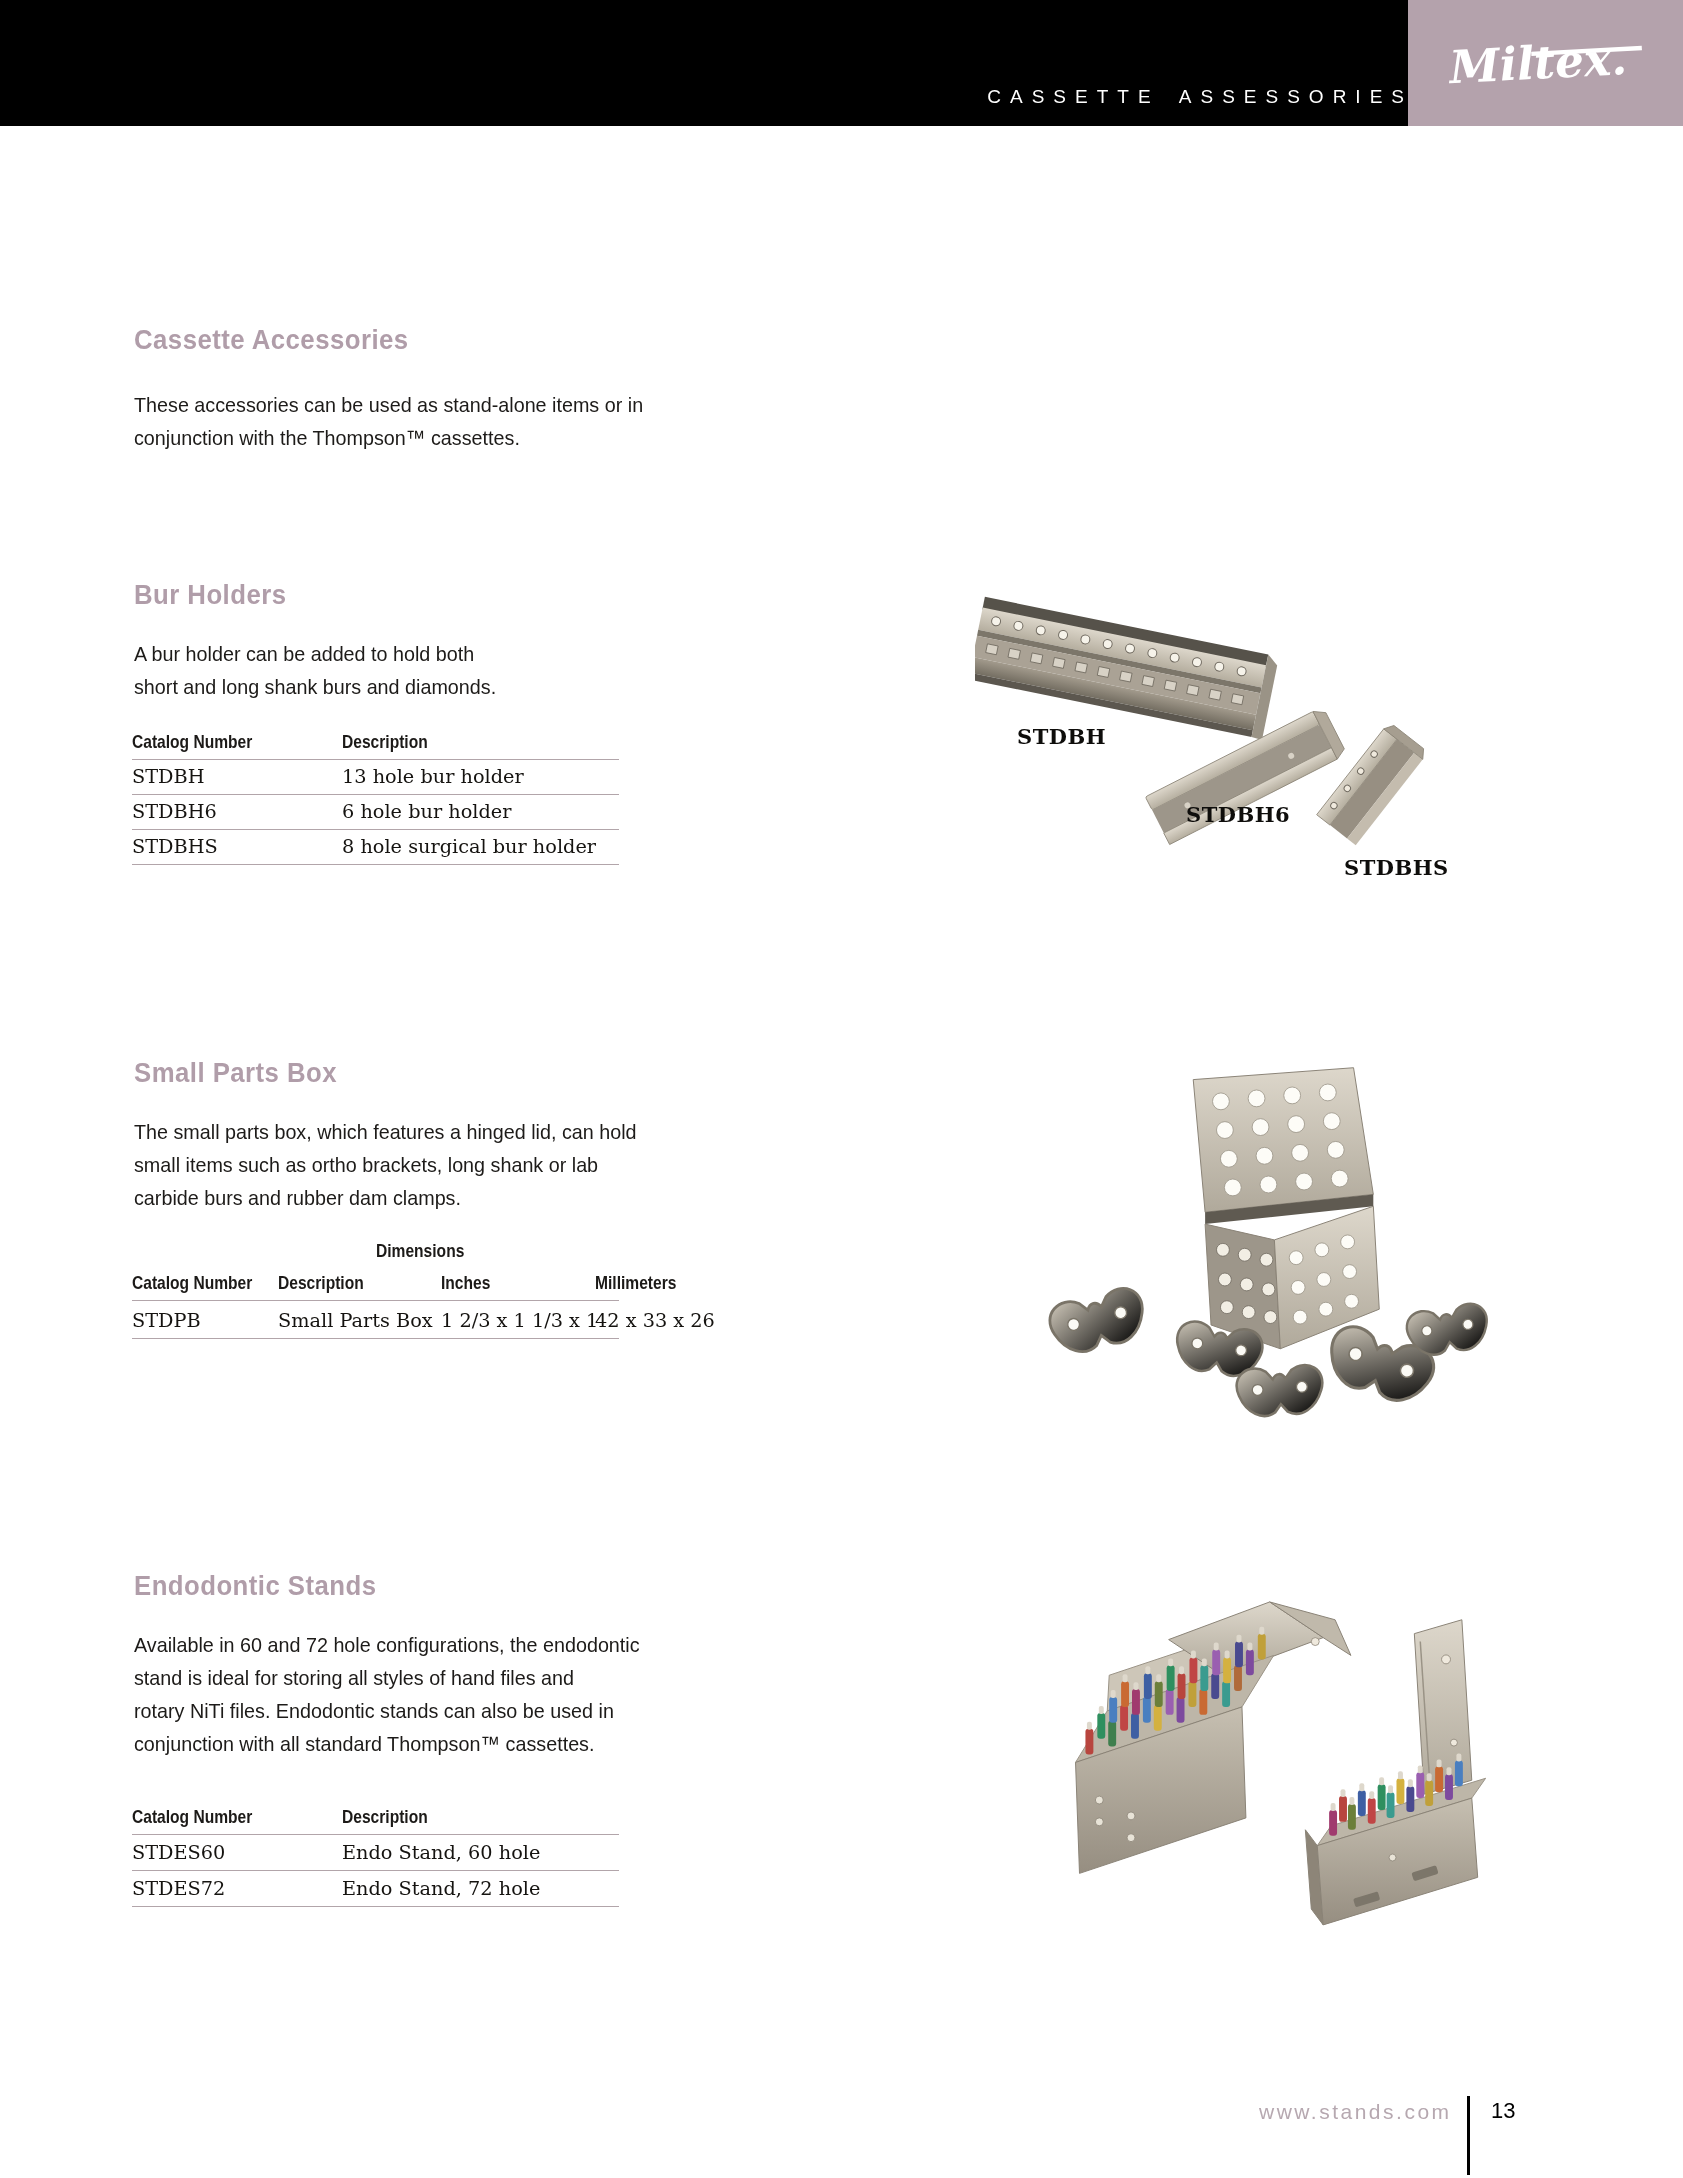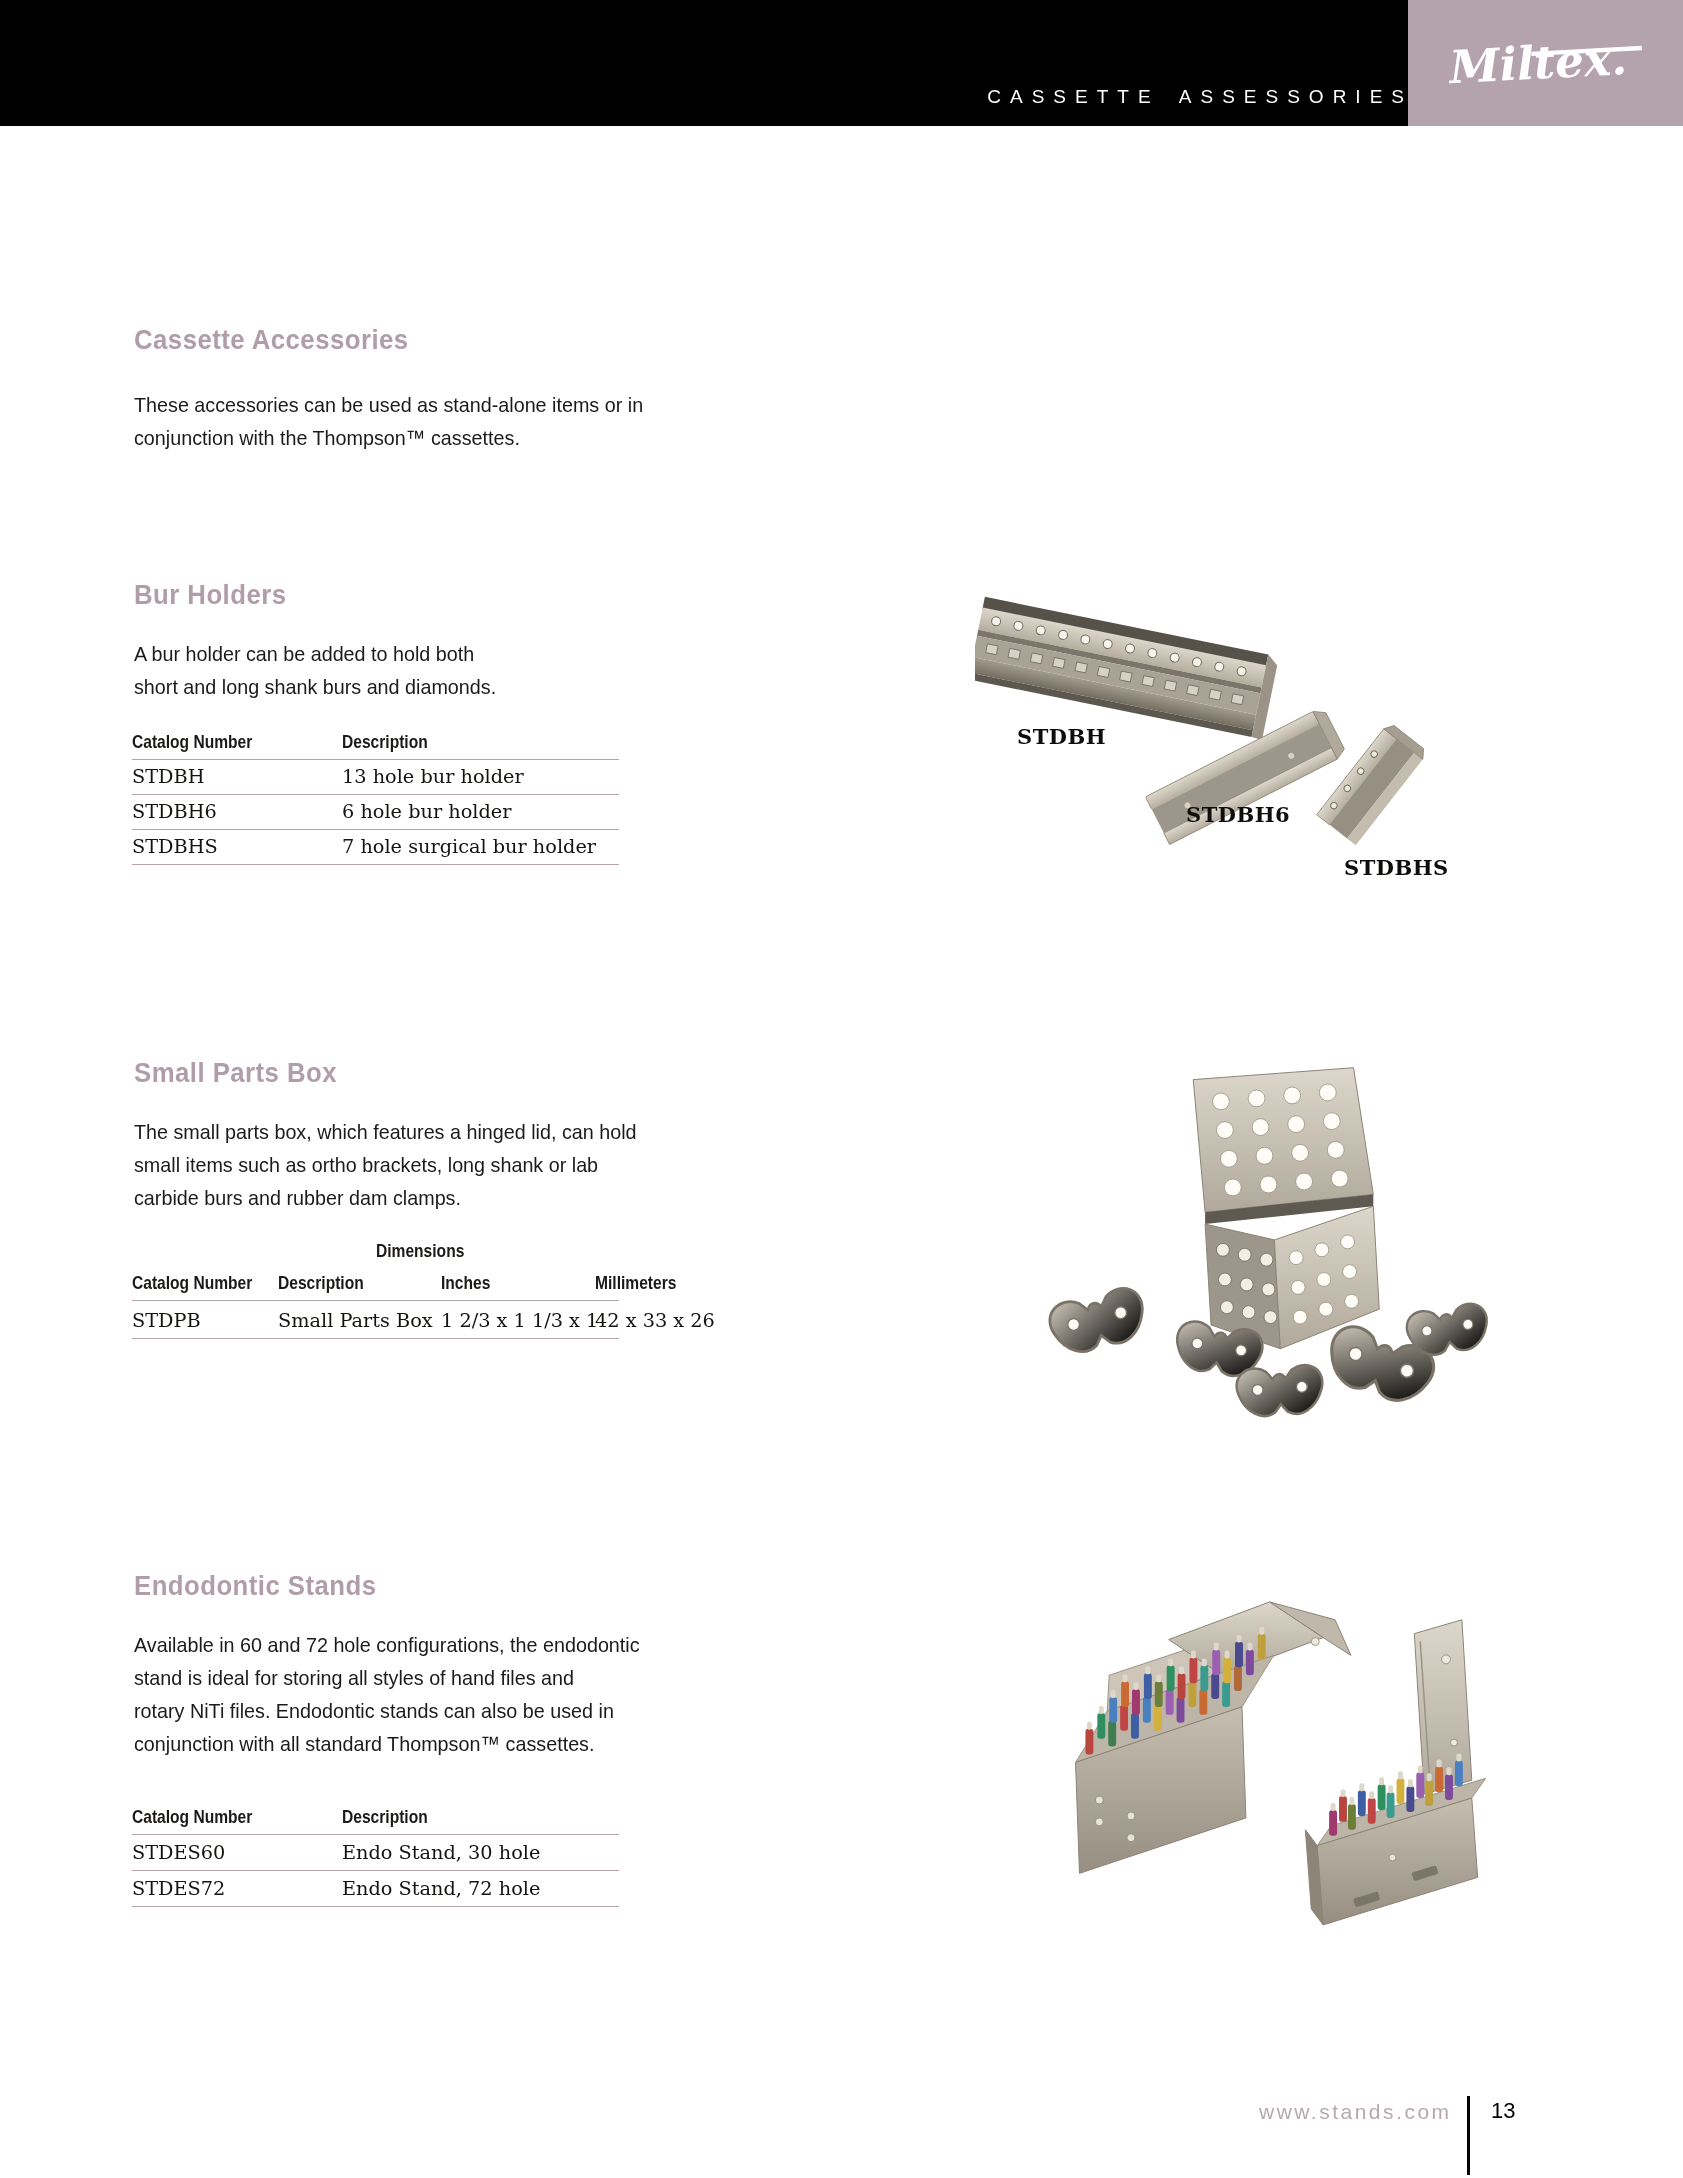--- a/index.html
+++ b/index.html
@@ -85,21 +85,21 @@
     <div class="trow t-cols2" style="height:34px;">
       <div class="cell ser">STDBH</div>
       <div class="cell ser">13 hole bur holder</div>
     </div>
     <div class="trow t-cols2" style="height:34px;">
       <div class="cell ser">STDBH6</div>
       <div class="cell ser">6 hole bur holder</div>
     </div>
     <div class="trow t-cols2" style="height:34px;">
       <div class="cell ser">STDBHS</div>
-      <div class="cell ser">7 hole surgical bur holder</div>
+      <div class="cell ser">8 hole surgical bur holder</div>
     </div>
   </div>
 
   <svg class="prod-img" style="left:975px; top:569px;" width="515" height="327" viewBox="0 0 520 330">
     <defs>
       <linearGradient id="metLight" x1="0" y1="0" x2="0" y2="1">
         <stop offset="0" stop-color="#ddd7cb"></stop>
           <stop offset="1" stop-color="#b5ae9f"></stop>
       </linearGradient>
       <linearGradient id="metMid" x1="0" y1="0" x2="0" y2="1">
@@ -282,21 +282,21 @@
     <div>conjunction with all standard Thompson™ cassettes.</div>
   </div>
 
   <div class="cat-table" style="top:1803px;">
     <div class="trow t-cols2" style="height:31px;">
       <div class="cell hd">Catalog Number</div>
       <div class="cell hd">Description</div>
     </div>
     <div class="trow t-cols2" style="height:35px;">
       <div class="cell ser">STDES60</div>
-      <div class="cell ser">Endo Stand, 30 hole</div>
+      <div class="cell ser">Endo Stand, 60 hole</div>
     </div>
     <div class="trow t-cols2" style="height:35px;">
       <div class="cell ser">STDES72</div>
       <div class="cell ser">Endo Stand, 72 hole</div>
     </div>
   </div>
 
   <svg class="prod-img" style="left:1020px; top:1596px;" width="540" height="421" viewBox="0 0 545 425">
     <defs>
       <g id="pin">

